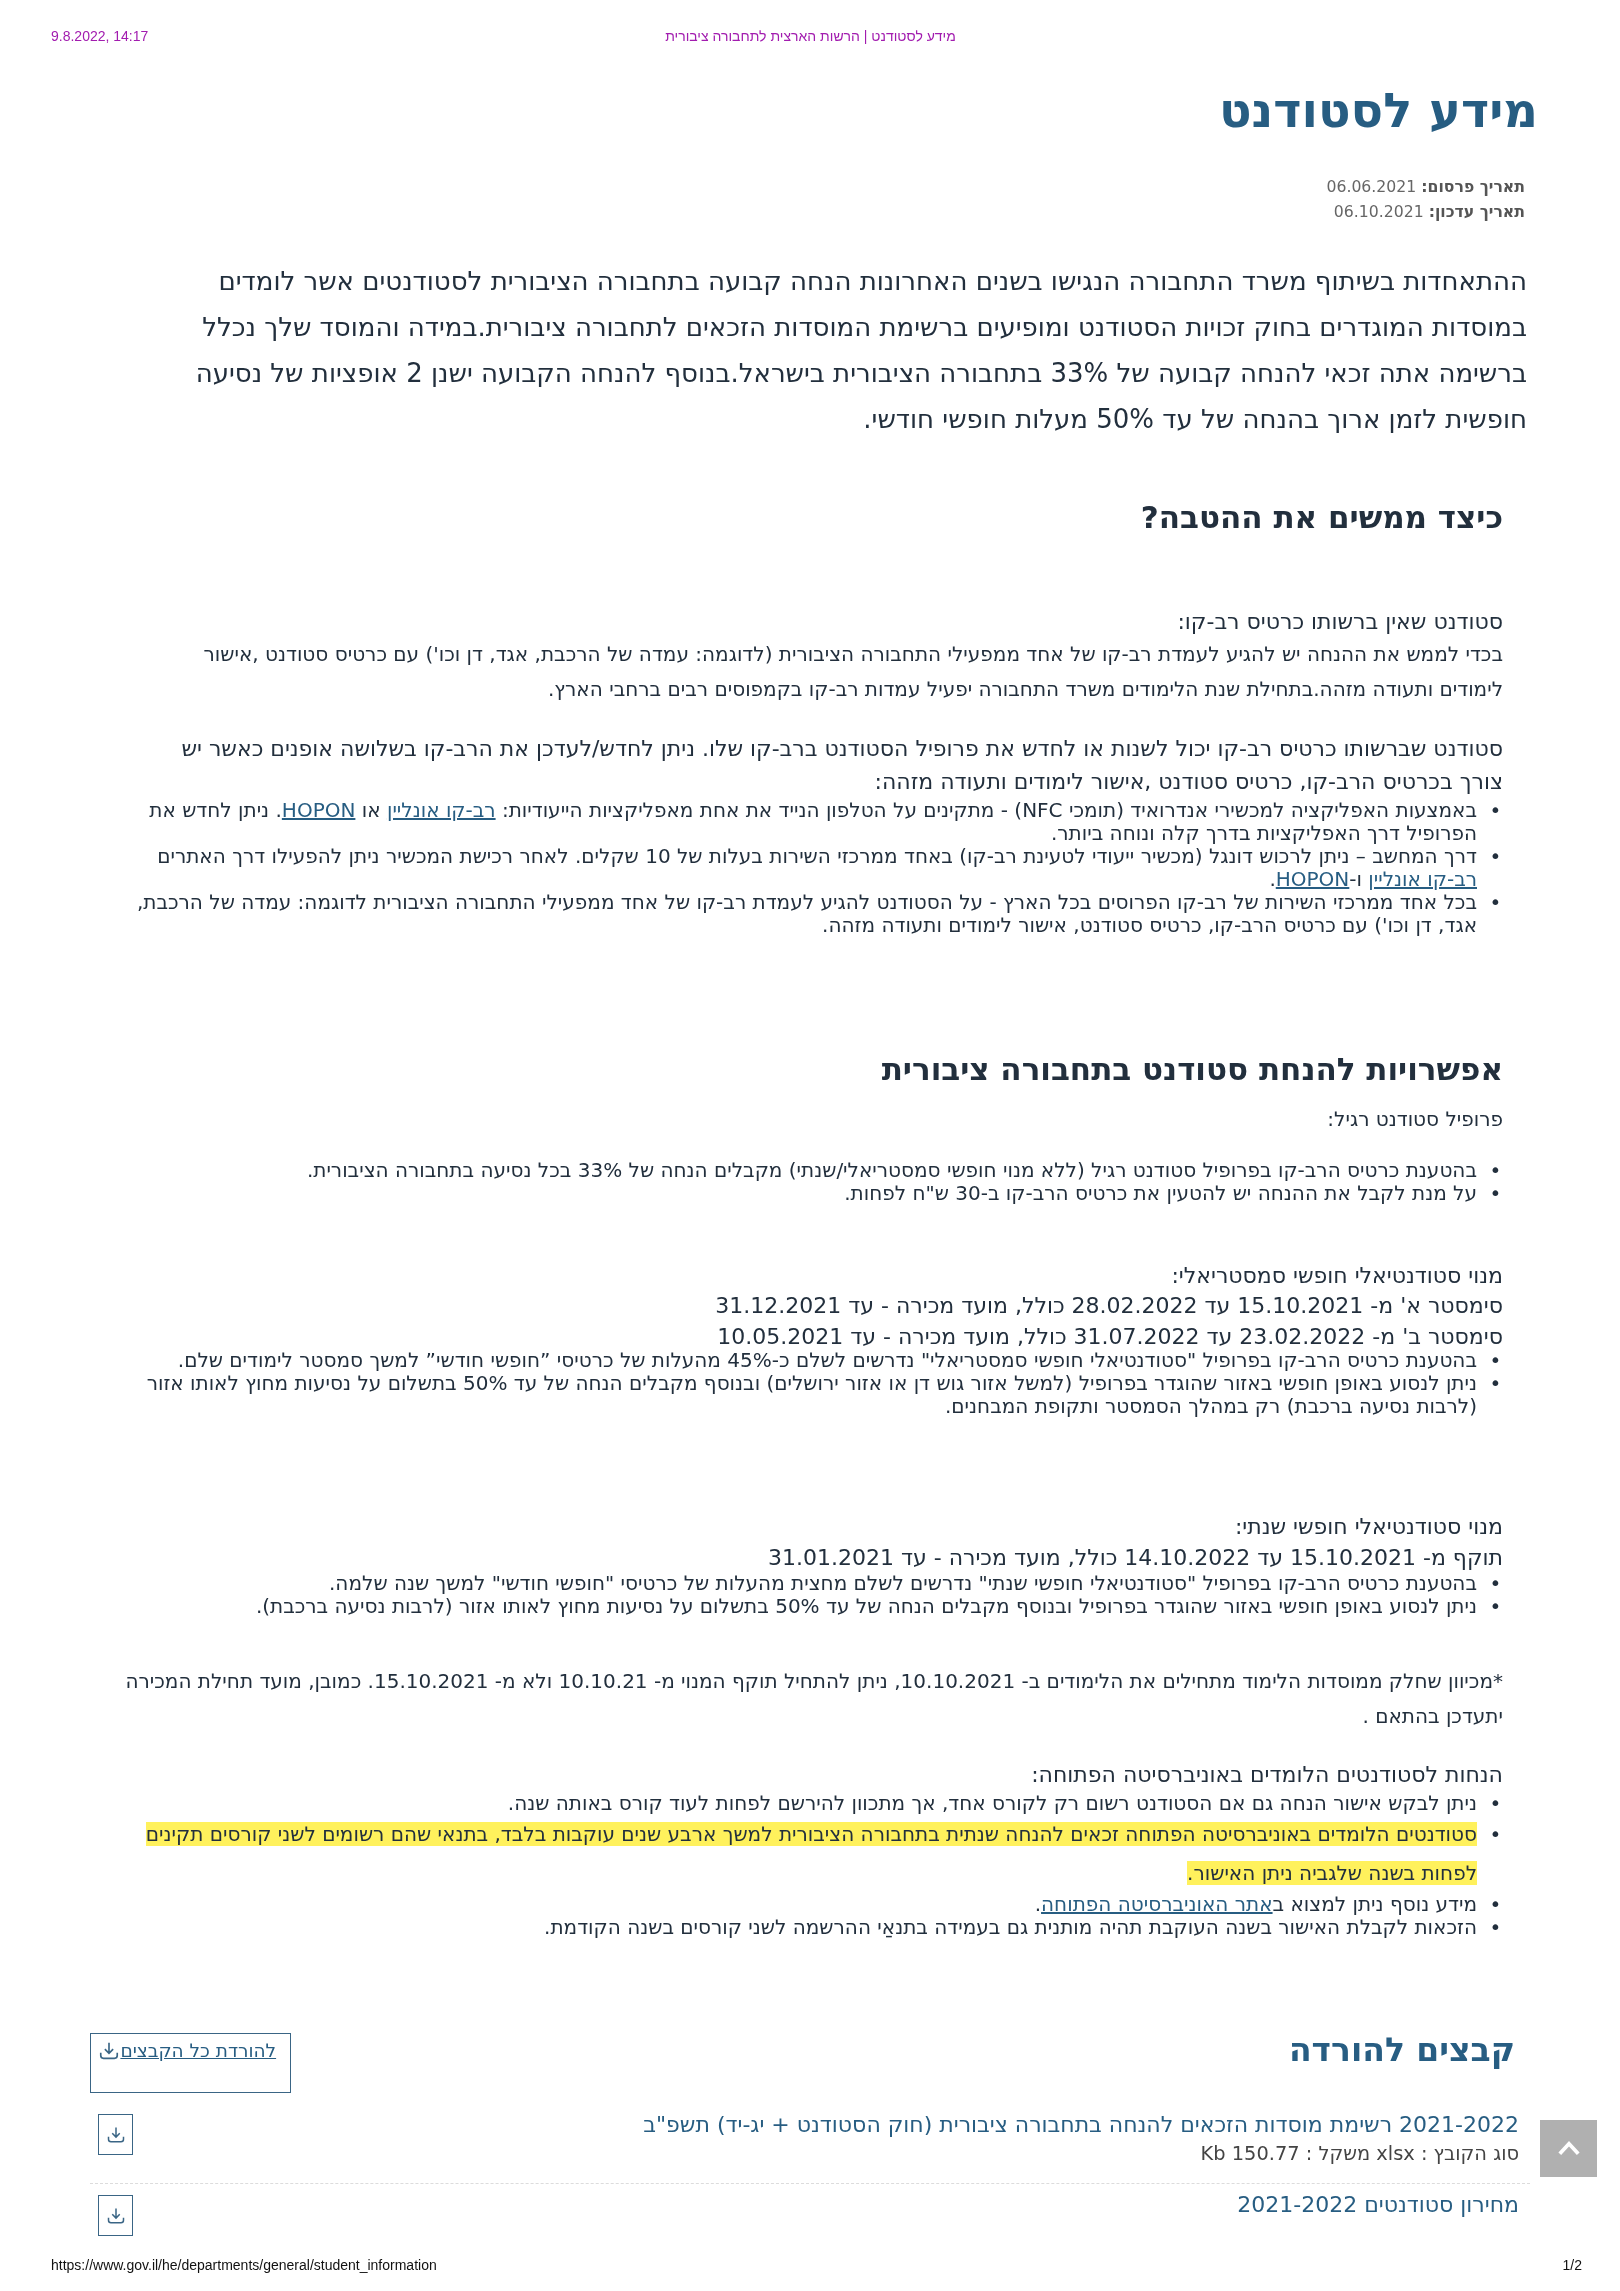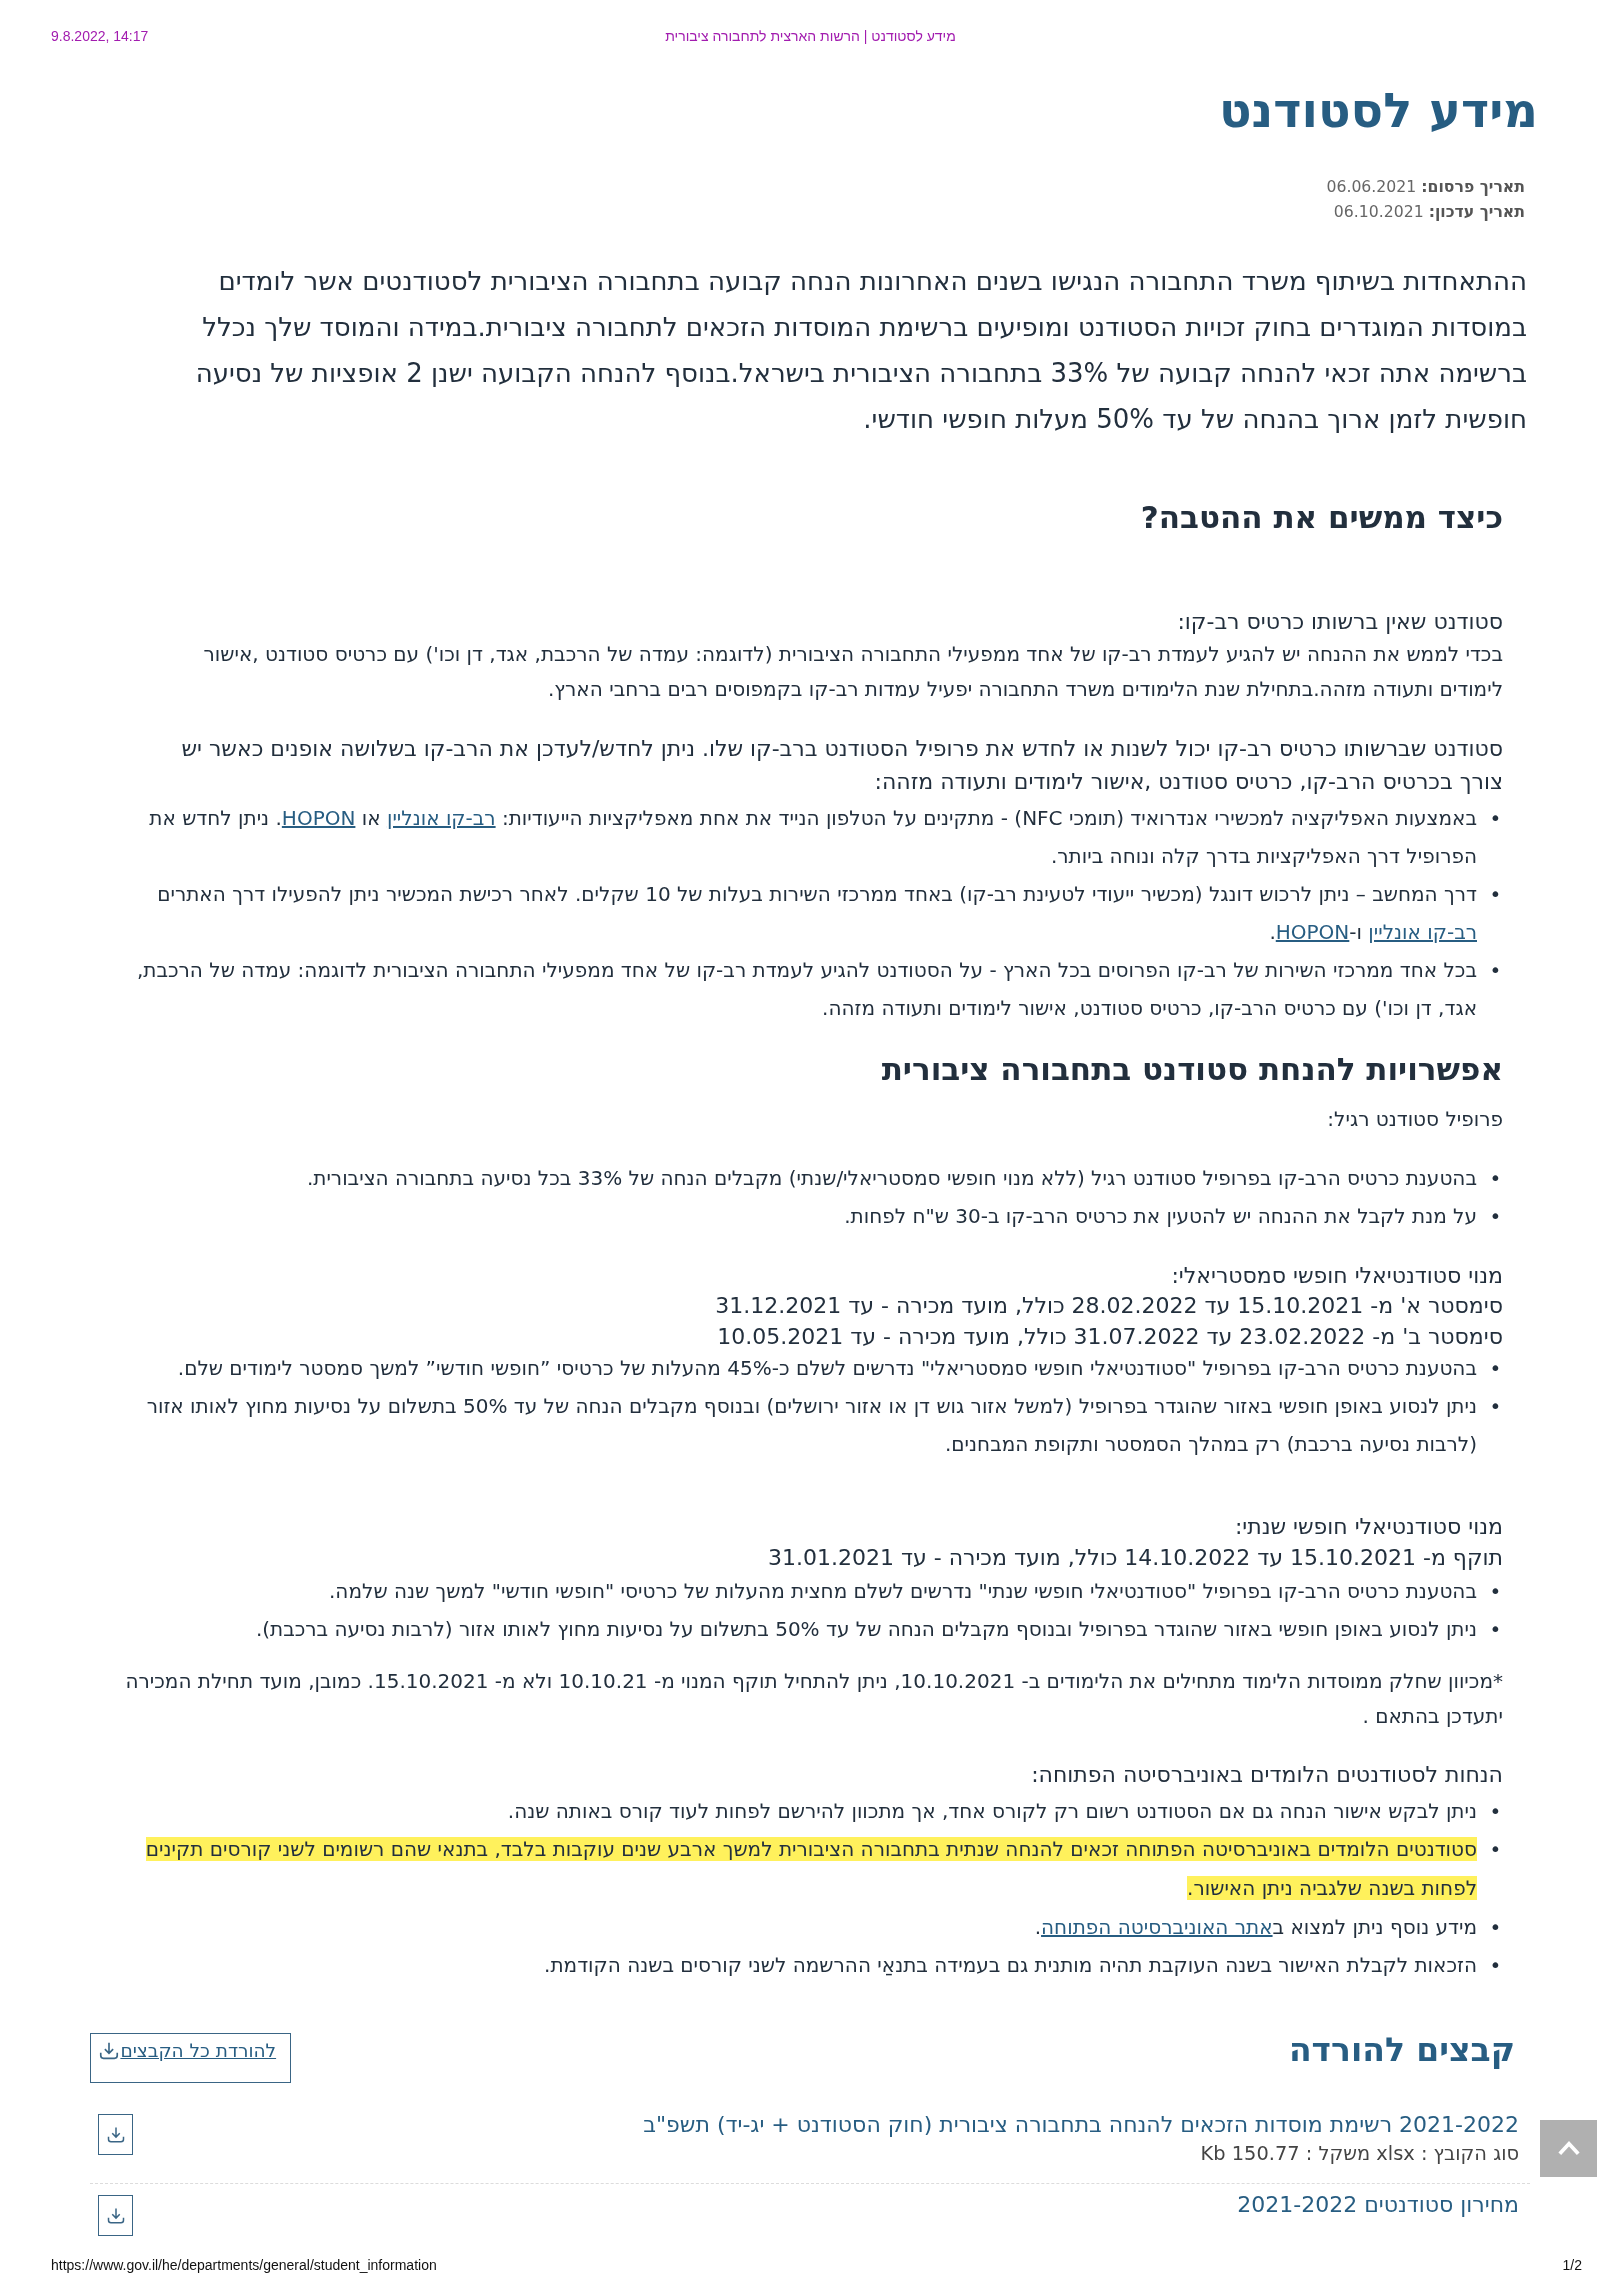--- a/index.html
+++ b/index.html
@@ -22,30 +22,30 @@
   .meta { right: 96px; font-size: 15.7px; color: #666; line-height: 26px; }
   .meta b { color: #555; font-weight: bold; }
 
   .intro { right: 94px; top: 258px; width: 1366px; font-size: 26px; line-height: 46px; color: #222f3d; text-align: right; }
 
   .h2 { font-size: 31px; font-weight: bold; color: #222f3d; line-height: 44px; }
   .h3 { font-size: 22px; font-weight: normal; color: #222f3d; line-height: 33px; }
   .p { font-size: 20px; line-height: 35px; color: #222f3d; }
 
   ul.bl { list-style: none; }
-  ul.bl li { position: relative; padding-right: 26px; font-size: 20px; line-height: 38px; color: #222f3d; }
+  ul.bl li { position: relative; padding-right: 26px; font-size: 20px; line-height: 23px; color: #222f3d; }
   ul.bl li::before { content: "•"; position: absolute; right: 1.8px; top: 0; font-size: 20px; }
 
   a.lnk { color: #275d82; text-decoration: underline; }
 
   .hl { background: #fff15c; }
 
   .downloads-title { right: 106px; top: 2027px; font-size: 33px; color: #275d82; line-height: 46px; }
 
-  .dl-all { left: 90px; top: 2033px; width: 201px; height: 50px; border: 1.8px solid #3a6585; padding: 5.5px 7.4px; font-size: 18.5px; color: #275d82; display: flex; flex-direction: row; direction: ltr; gap: 0; align-items: flex-start; }
+  .dl-all { left: 90px; top: 2033px; width: 201px; height: 60px; border: 1.8px solid #3a6585; padding: 5.5px 7.4px; font-size: 18.5px; color: #275d82; display: flex; flex-direction: row; direction: ltr; gap: 0; align-items: flex-start; }
   .dl-all .txt { text-decoration: underline; direction: rtl; }
 
   .icon-box { width: 35px; height: 41px; border: 1.8px solid #3a6585; display: flex; align-items: center; justify-content: center; }
 
   .file-title { font-size: 22px; color: #275d82; line-height: 31px; text-align: right; }
   .file-meta { font-size: 19.4px; color: #444; line-height: 28px; text-align: right; }
 
   .divider { left: 90px; top: 2183px; width: 1440px; border-top: 1.8px dashed #dcdcdc; }
 
   .scroll-top { left: 1540px; top: 2120px; width: 57px; height: 57px; background: #b0b0b0; display: flex; align-items: center; justify-content: center; }

